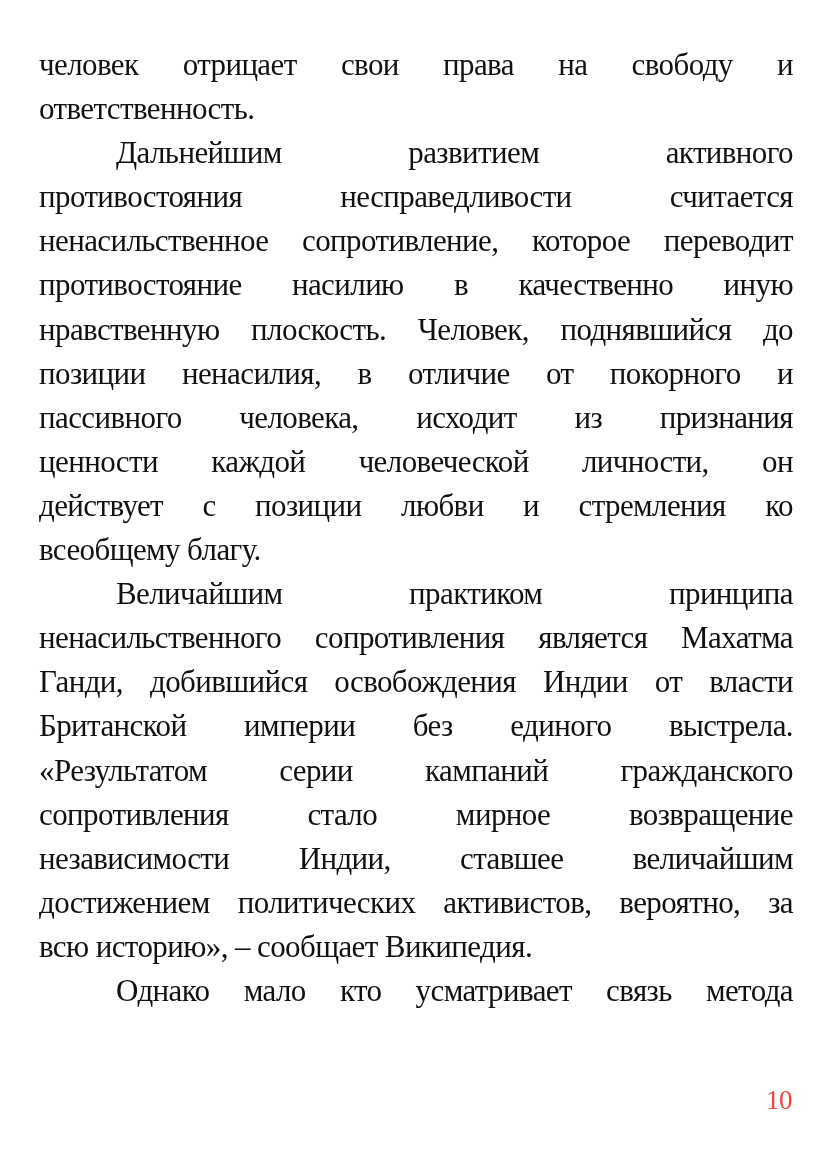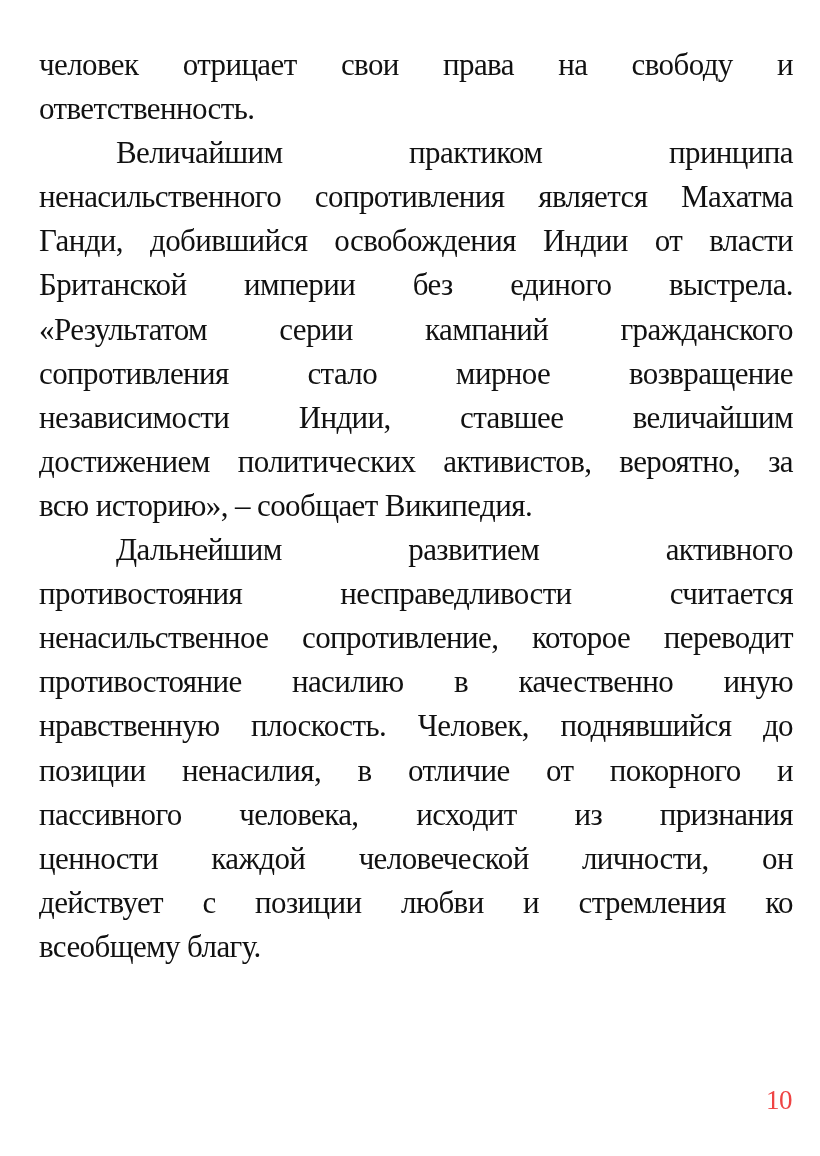--- a/index.html
+++ b/index.html
@@ -28,41 +28,42 @@
 <body>
 
 <div class="page">
 
   <div>
     <div class="line">человек отрицает свои права на свободу и</div>
     <div class="line last">ответственность.</div>
   </div>
 
   <div>
-    <div class="line indent">Величайшим практиком принципа</div>
-    <div class="line">ненасильственного сопротивления является Махатма</div>
-    <div class="line">Ганди, добившийся освобождения Индии от власти</div>
-    <div class="line">Британской империи без единого выстрела.</div>
-    <div class="line">«Результатом серии кампаний гражданского</div>
-    <div class="line">сопротивления стало мирное возвращение</div>
-    <div class="line">независимости Индии, ставшее величайшим</div>
-    <div class="line">достижением политических активистов, вероятно, за</div>
-    <div class="line last">всю историю», – сообщает Википедия.</div>
-  </div>
-
-  <div>
     <div class="line indent">Дальнейшим развитием активного</div>
     <div class="line">противостояния несправедливости считается</div>
     <div class="line">ненасильственное сопротивление, которое переводит</div>
     <div class="line">противостояние насилию в качественно иную</div>
     <div class="line">нравственную плоскость. Человек, поднявшийся до</div>
     <div class="line">позиции ненасилия, в отличие от покорного и</div>
     <div class="line">пассивного человека, исходит из признания</div>
     <div class="line">ценности каждой человеческой личности, он</div>
     <div class="line">действует с позиции любви и стремления ко</div>
     <div class="line last">всеобщему благу.</div>
   </div>
 
   <div>
+    <div class="line indent">Величайшим практиком принципа</div>
+    <div class="line">ненасильственного сопротивления является Махатма</div>
+    <div class="line">Ганди, добившийся освобождения Индии от власти</div>
+    <div class="line">Британской империи без единого выстрела.</div>
+    <div class="line">«Результатом серии кампаний гражданского</div>
+    <div class="line">сопротивления стало мирное возвращение</div>
+    <div class="line">независимости Индии, ставшее величайшим</div>
+    <div class="line">достижением политических активистов, вероятно, за</div>
+    <div class="line last">всю историю», – сообщает Википедия.</div>
+  </div>
+
+  <div>
+    <div class="line indent">Однако мало кто усматривает связь метода</div>
   </div>
 </div>
 
 <div class="page-number">10</div>
 
 </body></html>

